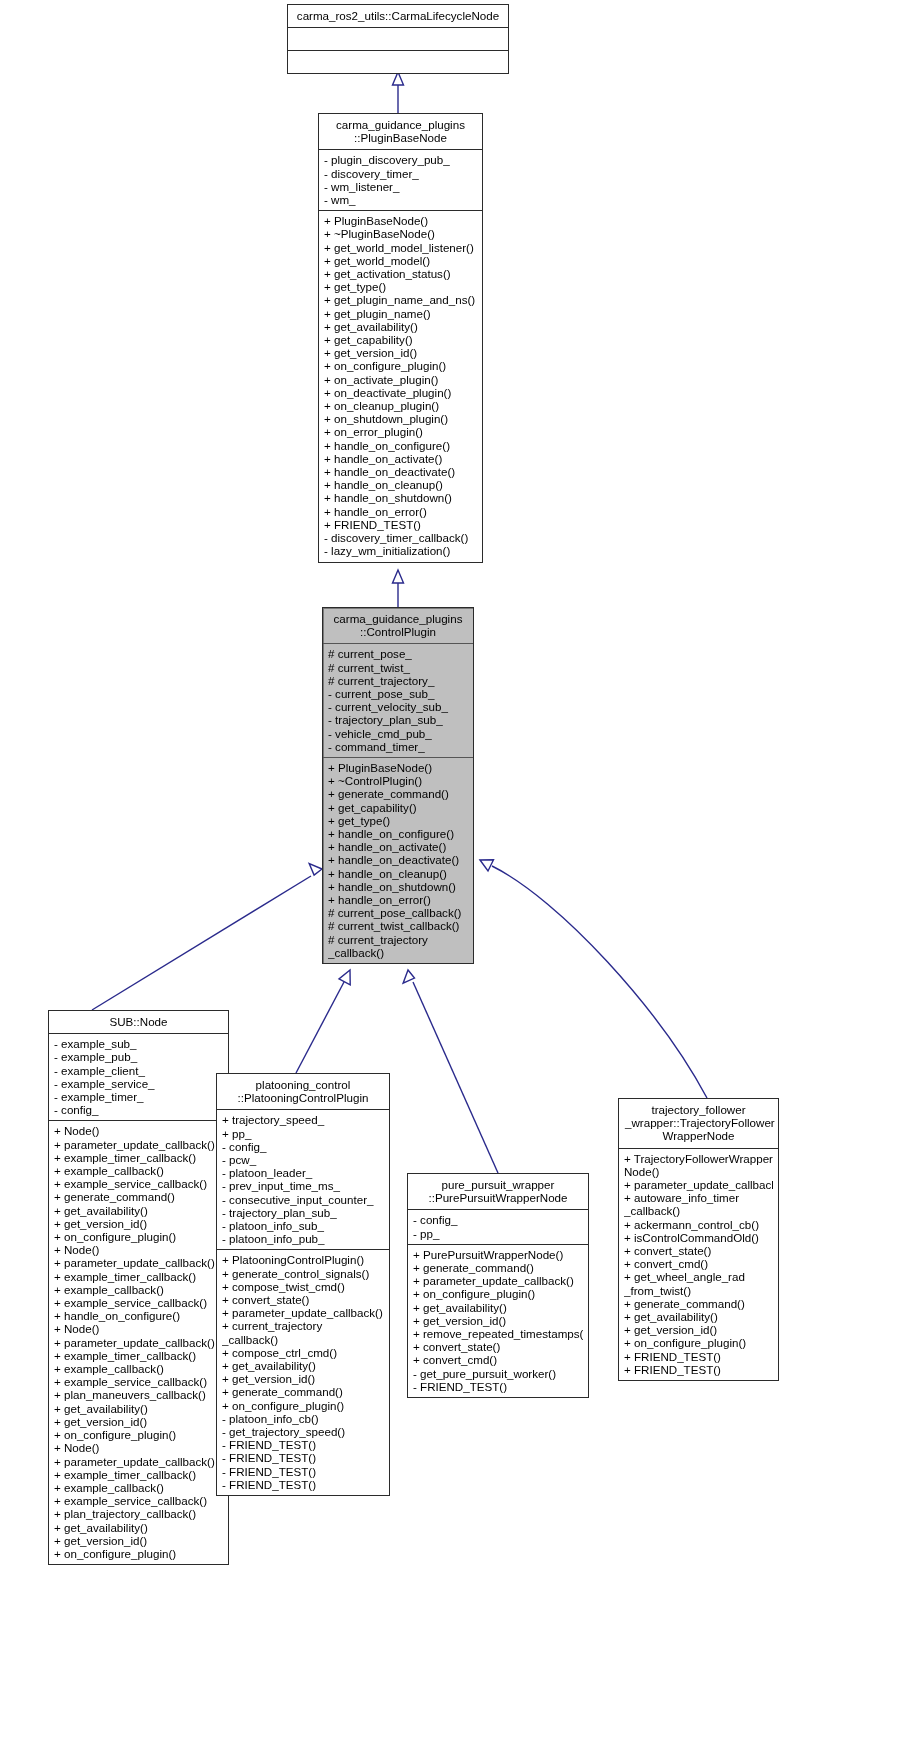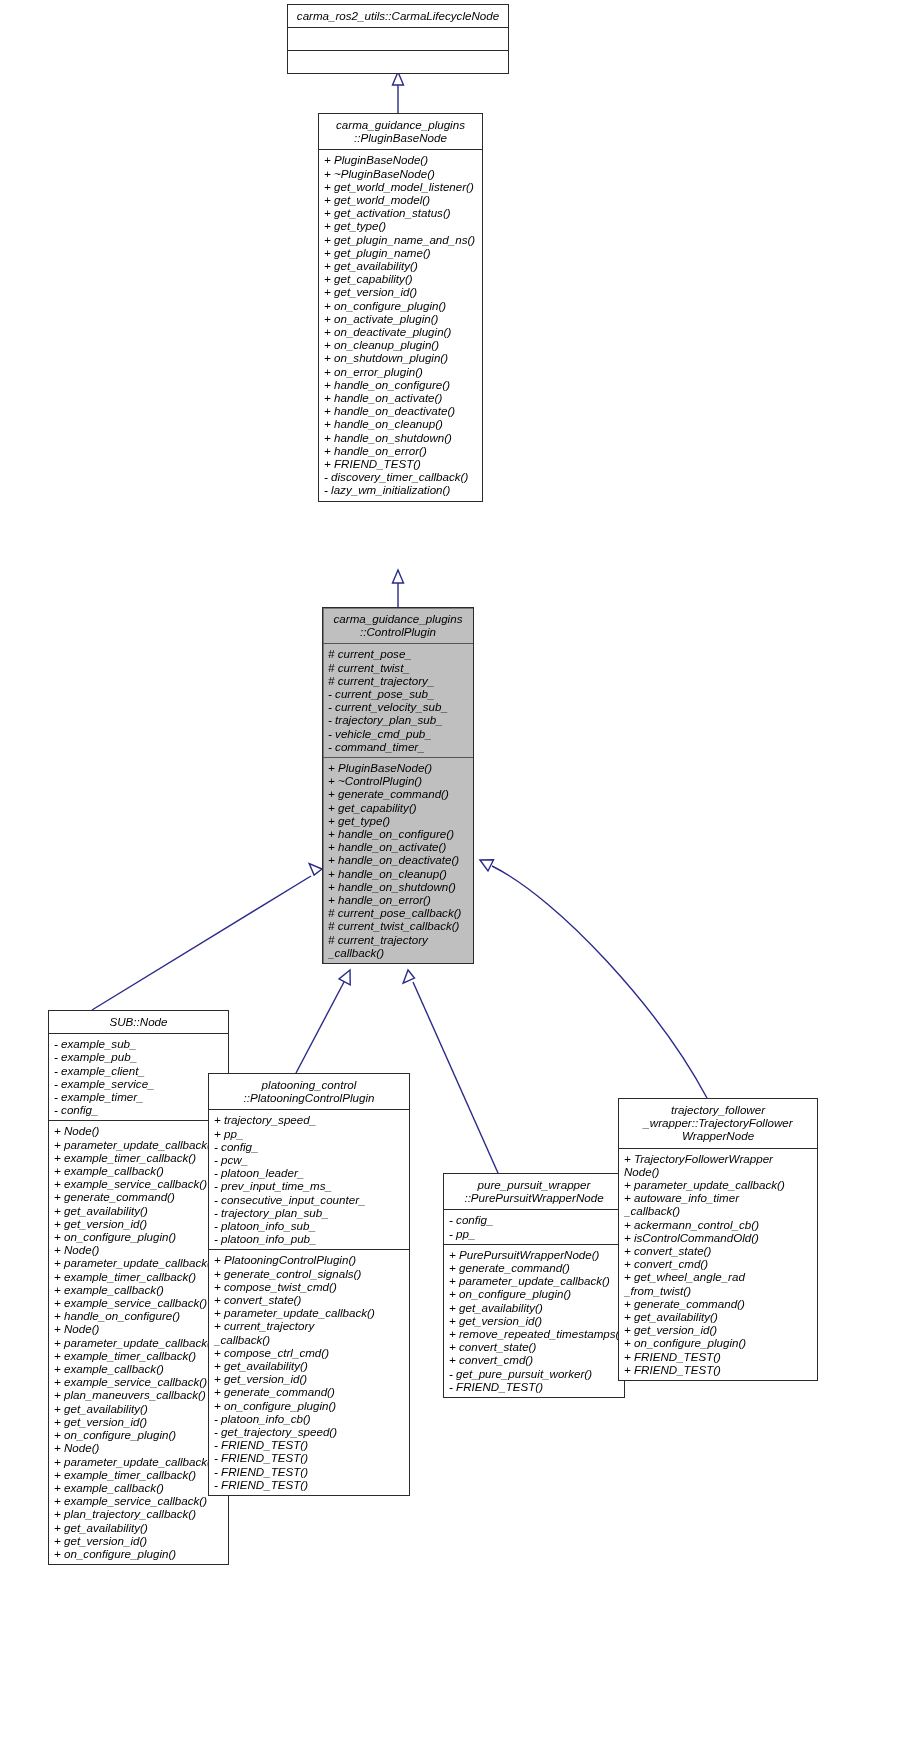--- a/index.html
+++ b/index.html
@@ -43,21 +43,20 @@
     background: #bfbfbf;
     border: 1px solid #2b2b2b;
     box-shadow: 1px 1px 0 #7a7a7a inset;
   }
   .node.highlight .cell { border-color: #555555; }
 
   .cell {
     box-sizing: border-box;
     padding: 3px 5px 4px 5px;
     border-top: 1px solid #2b2b2b;
-    font-style: italic;
   }
   .cell:first-child { border-top: 0; }
 
   .title {
     text-align: center;
     padding: 4px 6px 5px 6px;
     white-space: pre-line;
   }
   .members { text-align: left; }
   .members .m {
@@ -65,23 +64,23 @@
     display: block;
     overflow: hidden;
   }
   .cell.empty { min-height: 19px; }
 
   
   #n-lifecycle      { left: 287px; top: 4px;    width: 222px; }
   #n-pluginbase     { left: 318px; top: 113px;  width: 165px; }
   #n-controlplugin  { left: 322px; top: 607px;  width: 152px; }
   #n-subnode        { left: 2px;   top: 1010px; width: 181px; margin-left: 46px; }
-  #n-platooning     { left: 208px; top: 1073px; width: 202px; }
-  #n-purepursuit    { left: 407px; top: 1173px; width: 182px; margin-left: 36px; }
-  #n-trajfollower   { left: 618px; top: 1098px; width: 200px; }
+  #n-platooning     { left: 216px; top: 1073px; width: 174px; }
+  #n-purepursuit    { left: 407px; top: 1173px; width: 182px; }
+  #n-trajfollower   { left: 618px; top: 1098px; width: 161px; }
 
   #n-lifecycle .cell.empty:nth-child(2) { height: 23px; }
   #n-lifecycle .cell.empty:nth-child(3) { height: 23px; }
 </style>
 </head>
 <body>
 
 <div id="diagram">
 
   <svg id="edges" viewBox="0 0 899 1755" width="899" height="1755" xmlns="http://www.w3.org/2000/svg">
@@ -119,20 +118,26 @@
 
   <div class="node" id="n-lifecycle">
     <div class="cell title">carma_ros2_utils::CarmaLifecycleNode</div>
     <div class="cell empty members"></div>
     <div class="cell empty members"></div>
   </div>
 
   <div class="node" id="n-pluginbase">
     <div class="cell title">carma_guidance_plugins
 ::PluginBaseNode</div>
+    <div class="cell members">
+        <span class="m">- plugin_discovery_pub_</span>
+        <span class="m">- discovery_timer_</span>
+        <span class="m">- wm_listener_</span>
+        <span class="m">- wm_</span>
+      </div>
     <div class="cell members">
         <span class="m">+ PluginBaseNode()</span>
         <span class="m">+ ~PluginBaseNode()</span>
         <span class="m">+ get_world_model_listener()</span>
         <span class="m">+ get_world_model()</span>
         <span class="m">+ get_activation_status()</span>
         <span class="m">+ get_type()</span>
         <span class="m">+ get_plugin_name_and_ns()</span>
         <span class="m">+ get_plugin_name()</span>
         <span class="m">+ get_availability()</span>

